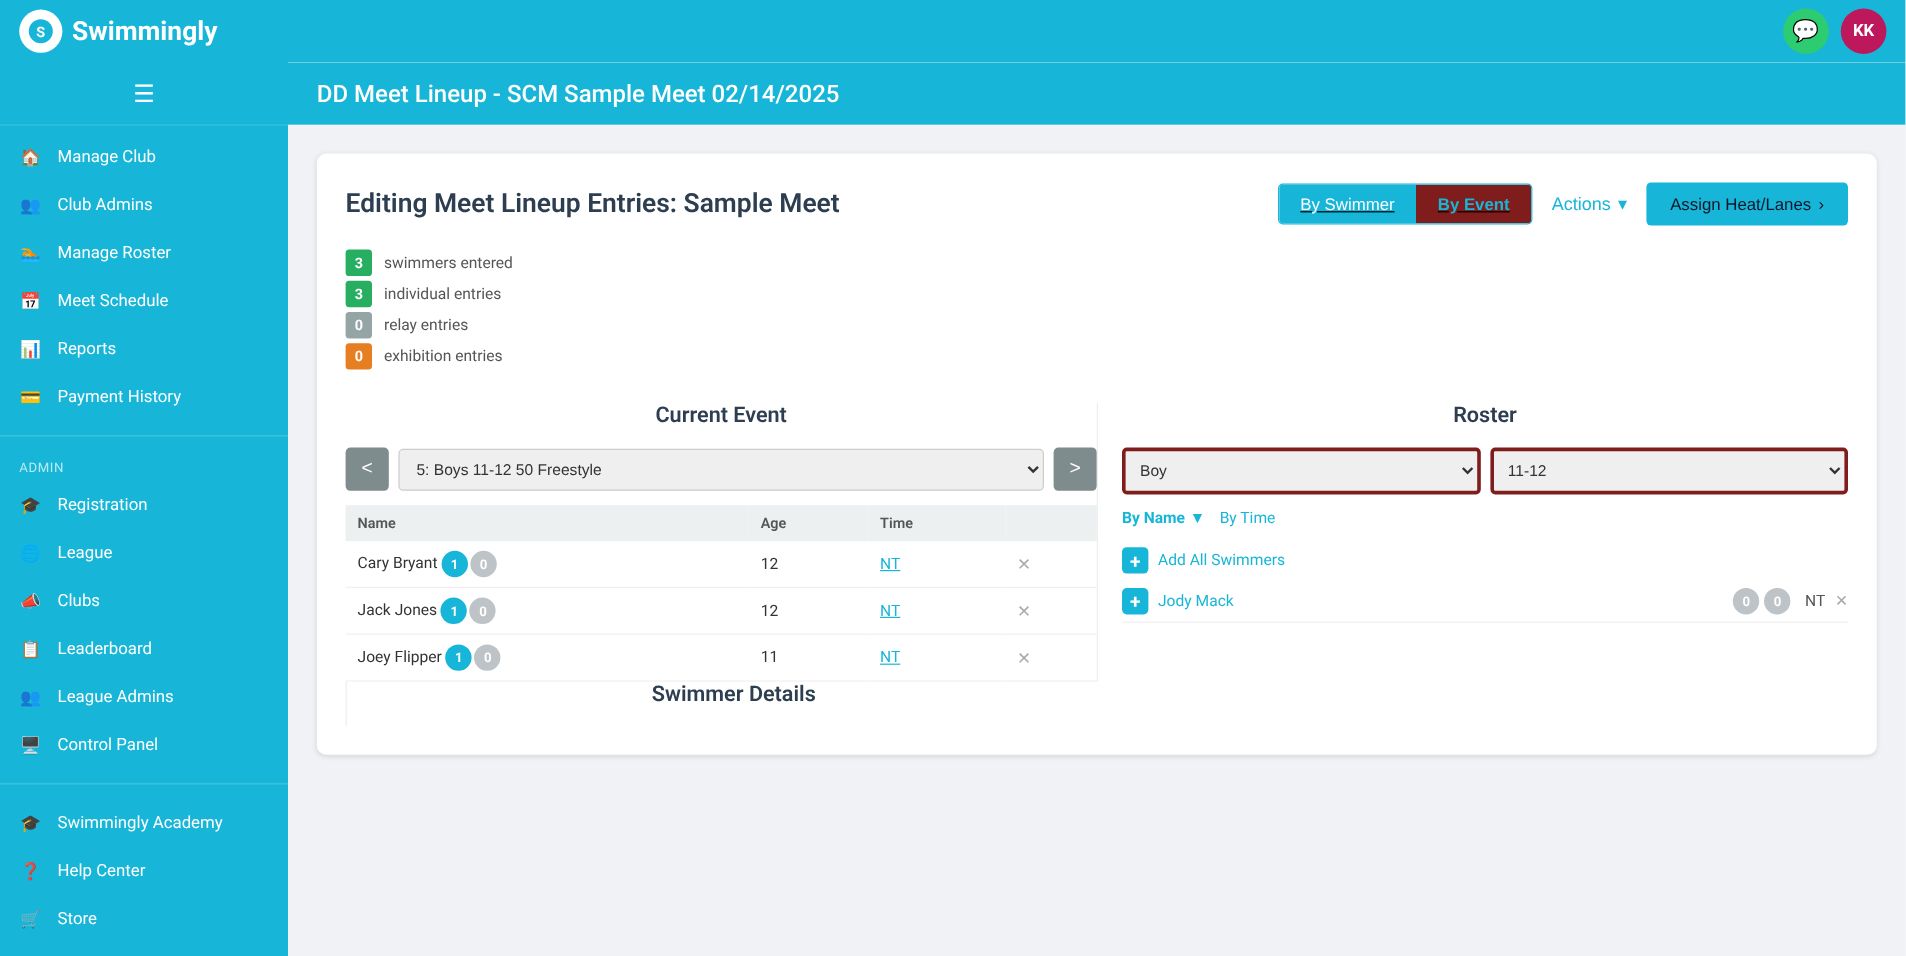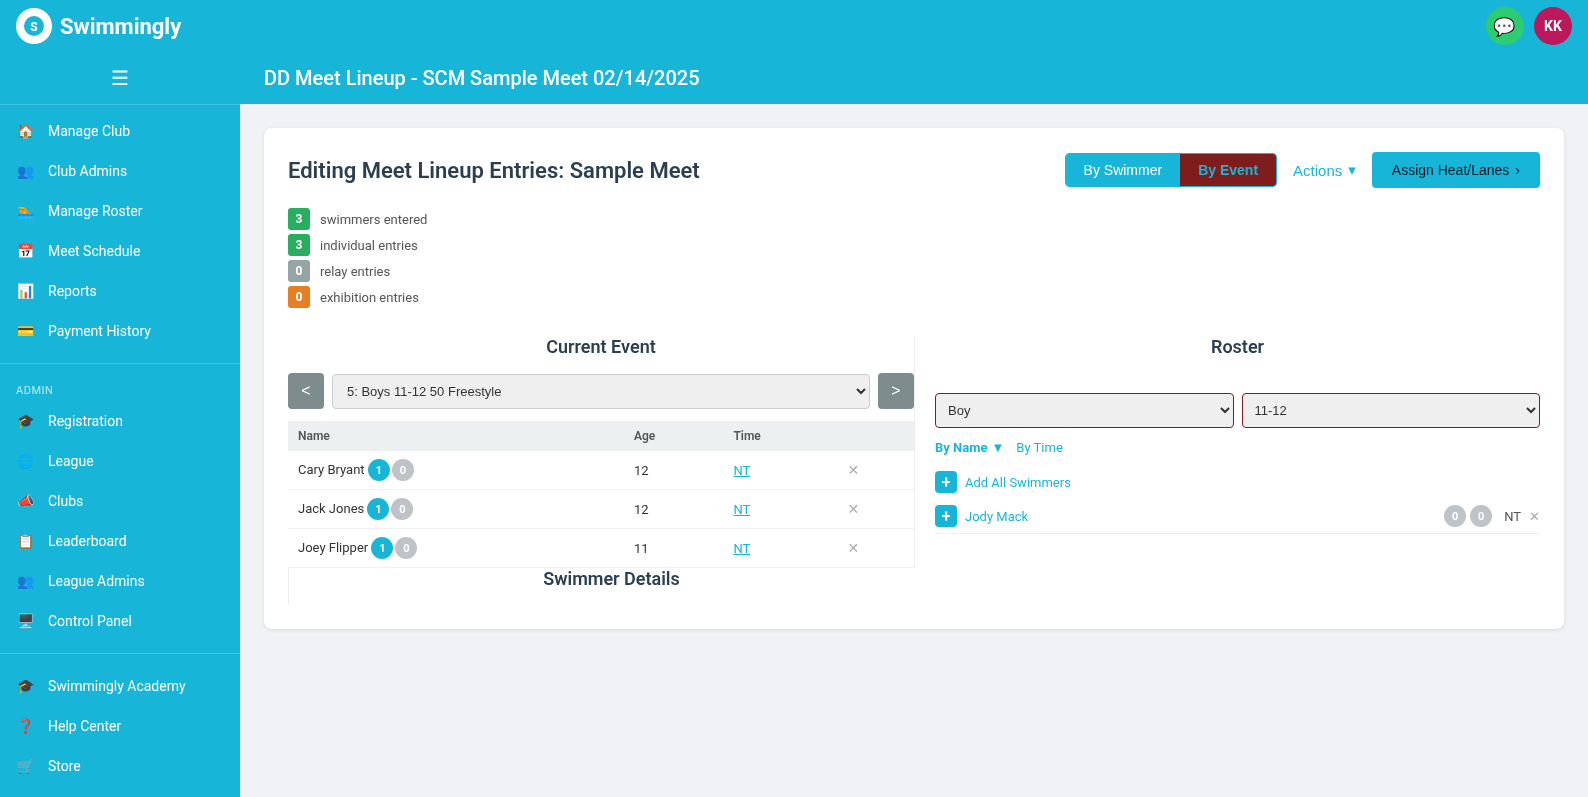--- a/index.html
+++ b/index.html
@@ -146,20 +146,21 @@
     .card-header-actions {
       display: flex;
       align-items: center;
       gap: 16px;
     }
     .toggle-group {
       display: flex;
       border: 1px solid #17b6d8;
       border-radius: 4px;
       overflow: hidden;
+      text-decoration: underline;
     }
     .toggle-btn {
       padding: 8px 18px;
       font-size: 14px;
       cursor: pointer;
       border: none;
       background: white;
       color: #17b6d8;
     }
     .toggle-btn.active {
@@ -297,26 +298,25 @@
 
     
     .roster-filters {
       display: flex;
       gap: 8px;
       margin-bottom: 12px;
     }
     .filter-select {
       flex: 1;
       padding: 8px;
-      border: 1px solid #7f1d1d;
+      border: 3px solid #7f1d1d;
       border-radius: 4px;
       font-size: 13px;
       color: #333;
       appearance: auto;
-      margin-top: 20px;
     }
     .sort-row {
       display: flex;
       align-items: center;
       gap: 12px;
       margin-bottom: 10px;
       font-size: 13px;
     }
     .sort-link {
       color: #17b6d8;

